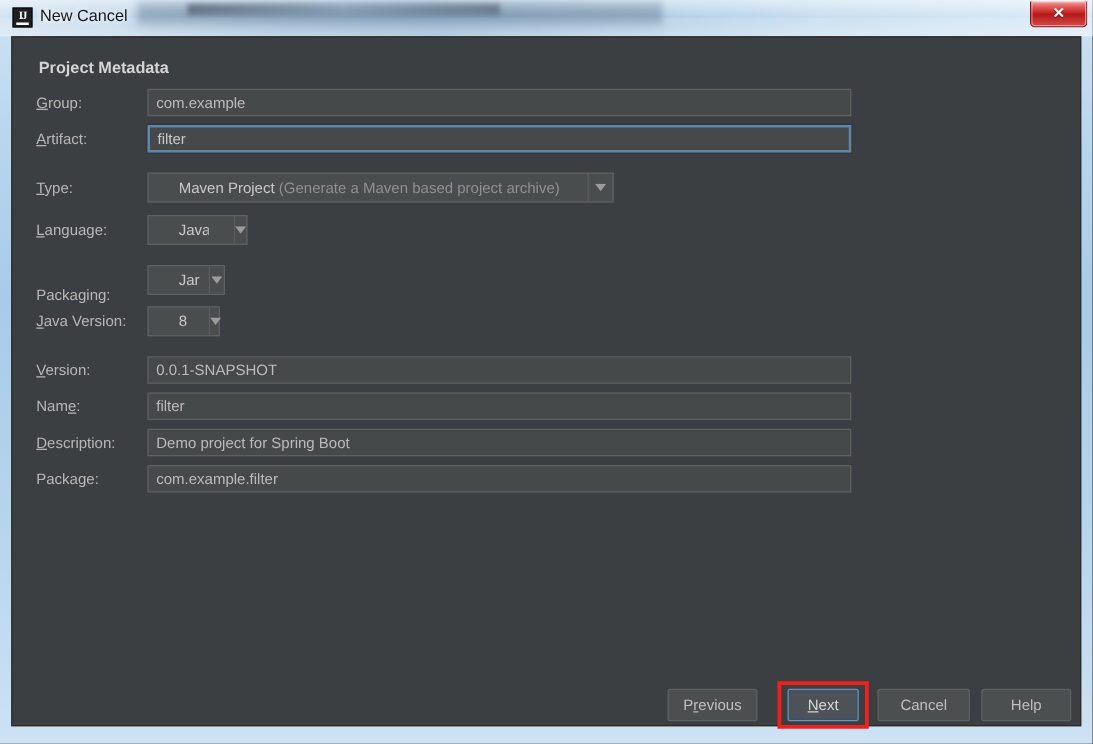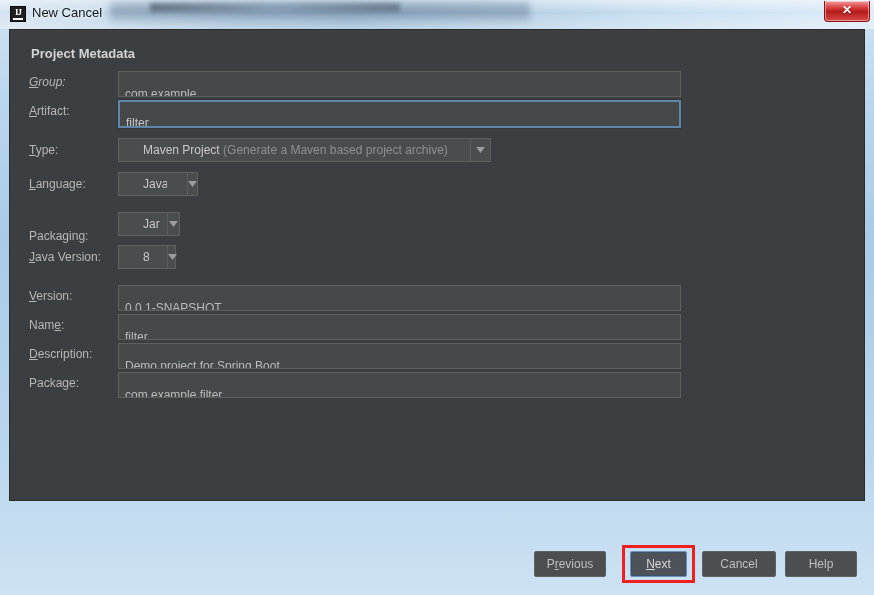--- a/index.html
+++ b/index.html
@@ -100,21 +100,21 @@
     text-align: center;
     line-height: 19px;
     text-shadow: 0 1px 1px rgba(0,0,0,0.55);
     cursor: pointer;
   }
 
   
   #dialog-body {
     position: absolute;
     left: 9px; top: 29px;
-    width: 856px; height: 472px;
+    width: 856px; height: 552px;
     background: #3c3f41;
     box-sizing: border-box;
     border: 1px solid #2b2b2b;
   }
 
   #section-title {
     position: absolute;
     left: 21px; top: 16px;
     font-size: 13px;
     font-weight: bold;
@@ -134,21 +134,21 @@
     position: absolute;
     left: 108px;
     width: 563px;
     height: 22px;
     box-sizing: border-box;
     background: #45494a;
     border: 1px solid #5e6060;
     color: #bbbbbb;
     font-size: 12px;
     line-height: 20px;
-    padding: 12px 6px;
+    padding: 0 6px;
     white-space: nowrap;
     overflow: hidden;
   }
   .text-field.focused {
     border: 2px solid #5f86a8;
     background: #45494a;
     box-shadow: 0 0 0 1px #35383a;
     line-height: 18px;
     color: #c8c8c8;
   }
@@ -227,21 +227,21 @@
     <div id="window-title">New Cancel</div>
 
     <div id="close-button">✕</div>
   </div>
 
   <div id="dialog-body">
 
     <div id="section-title">Project Metadata</div>
 
     <div id="form-area">
-        <div class="field-label" style="top: 41px; font-style: italic;"><u>G</u>roup:</div>
+        <div class="field-label" style="top: 41px;"><u>G</u>roup:</div>
         <div class="text-field" style="top: 41px;">com.example</div>
         <div class="field-label" style="top: 70px;"><u>A</u>rtifact:</div>
         <div class="text-field focused" style="top: 70px;">filter</div>
         <div class="field-label" style="top: 109px;"><u>T</u>ype:</div>
         <div class="combo" style="top: 108px; width: 373px;">
           <div class="combo-text">Maven Project <span class="dim">(Generate a Maven based project archive)</span></div>
           <div class="combo-arrow">
             <svg width="9" height="6" viewBox="0 0 9 6" aria-hidden="true">
               <path d="M0 0 L9 0 L4.5 6 Z" fill="#9a9c9d"></path>
             </svg>

